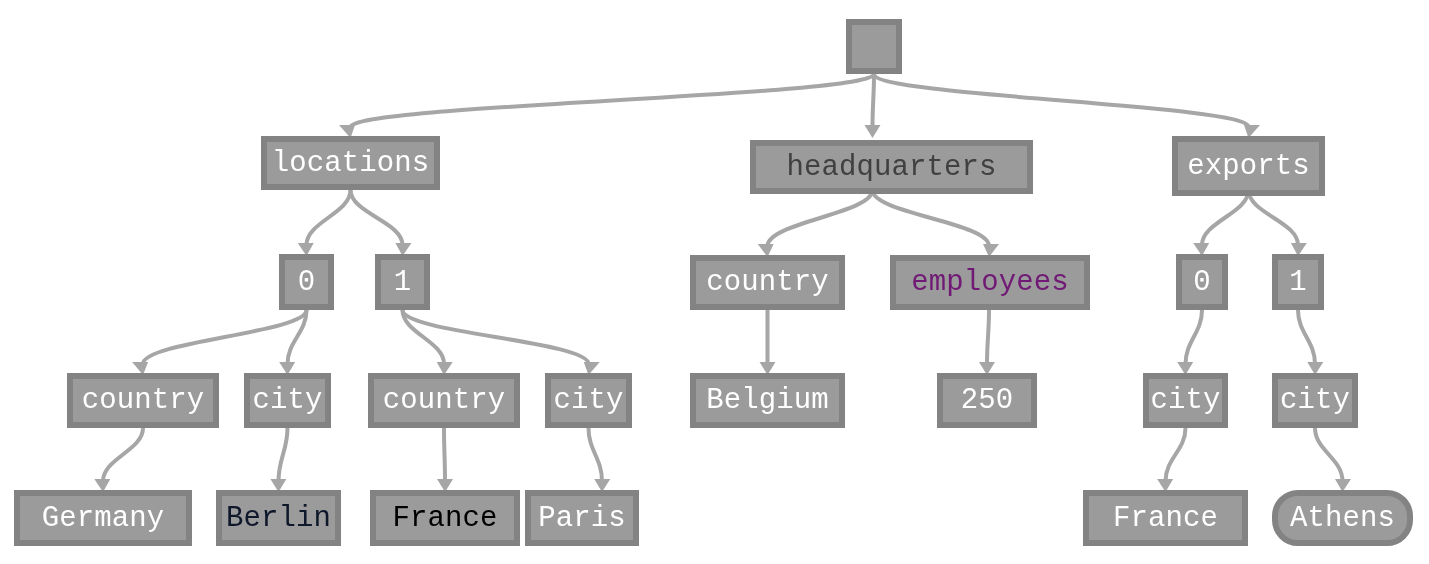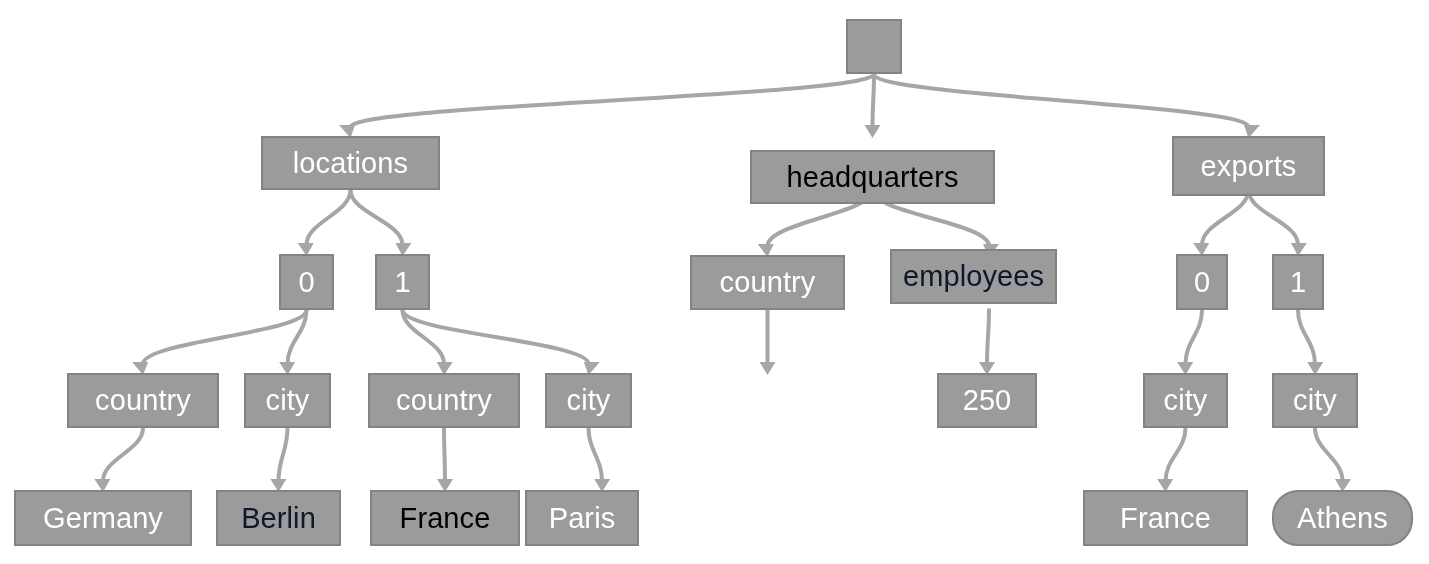--- a/index.html
+++ b/index.html
@@ -30,26 +30,26 @@
     position: absolute;
     left: 0;
     top: 0;
     width: 1429px;
     height: 564px;
   }
   .tree-node {
     position: absolute;
     box-sizing: border-box;
     background-color: #9b9b9b;
-    border: 2px solid #4c1d95;
+    border: 6px solid #4c1d95;
     color: #ffffff;
     display: flex;
     align-items: center;
     justify-content: center;
-    font-family: Liberation Sans, sans-serif;
+    font-family: Liberation Mono, monospace;
     font-size: 29px;
     line-height: 1;
     letter-spacing: 0.1px;
     white-space: nowrap;
     overflow: hidden;
   }
   .tree-node.root-node {
     font-size: 0;
   }
   .edge-path {
@@ -158,32 +158,33 @@
         <path class="edge-head" fill="#a6a6a6" d="M 1157.15 479 L 1173.15 479 L 1165.5 492 Z"></path>
       </g>
       <g>
         <path class="edge-path" stroke="#a6a6a6" d="M 1315 428 C 1315 450.26, 1342.5 458.74, 1342.5 481"></path>
         <path class="edge-head" fill="#a6a6a6" d="M 1334.98125 479 L 1350.98125 479 L 1342.5 492 Z"></path>
       </g>
     </svg>
   <div id="node-layer">
       <div class="tree-node root-node" style="left: 846px; top: 19px; width: 56px; height: 55px; background-color: rgb(155, 155, 155); border-color: rgb(131, 131, 131); color: rgb(255, 255, 255);"></div>
       <div class="tree-node" style="left: 261px; top: 136px; width: 179px; height: 54px; background-color: rgb(155, 155, 155); border-color: rgb(131, 131, 131); color: rgb(255, 255, 255);">locations</div>
-      <div class="tree-node" style="left: 750px; top: 150px; width: 245px; height: 54px; background-color: rgb(155, 155, 155); border-color: rgb(131, 131, 131); color: #000000;">headquarters</div>
+      <div class="tree-node" style="left: 750px; top: 140px; width: 283px; height: 54px; background-color: rgb(155, 155, 155); border-color: rgb(131, 131, 131); color: #404040;">headquarters</div>
       <div class="tree-node" style="left: 1172px; top: 136px; width: 153px; height: 60px; background-color: rgb(155, 155, 155); border-color: rgb(131, 131, 131); color: rgb(255, 255, 255);">exports</div>
       <div class="tree-node" style="left: 279px; top: 254px; width: 55px; height: 56px; background-color: rgb(155, 155, 155); border-color: rgb(131, 131, 131); color: rgb(255, 255, 255);">0</div>
       <div class="tree-node" style="left: 375px; top: 254px; width: 55px; height: 56px; background-color: rgb(155, 155, 155); border-color: rgb(131, 131, 131); color: rgb(255, 255, 255);">1</div>
       <div class="tree-node" style="left: 690px; top: 255px; width: 155px; height: 55px; background-color: rgb(155, 155, 155); border-color: rgb(131, 131, 131); color: rgb(255, 255, 255);">country</div>
-      <div class="tree-node" style="left: 890px; top: 249px; width: 167px; height: 55px; background-color: rgb(155, 155, 155); border-color: rgb(131, 131, 131); color: #0f172a;">employees</div>
+      <div class="tree-node" style="left: 890px; top: 255px; width: 200px; height: 55px; background-color: rgb(155, 155, 155); border-color: rgb(131, 131, 131); color: #701a75;">employees</div>
       <div class="tree-node" style="left: 1176px; top: 254px; width: 52px; height: 56px; background-color: rgb(155, 155, 155); border-color: rgb(131, 131, 131); color: rgb(255, 255, 255);">0</div>
       <div class="tree-node" style="left: 1272px; top: 254px; width: 52px; height: 56px; background-color: rgb(155, 155, 155); border-color: rgb(131, 131, 131); color: rgb(255, 255, 255);">1</div>
       <div class="tree-node" style="left: 67px; top: 373px; width: 152px; height: 55px; background-color: rgb(155, 155, 155); border-color: rgb(131, 131, 131); color: rgb(255, 255, 255);">country</div>
       <div class="tree-node" style="left: 244px; top: 373px; width: 87px; height: 55px; background-color: rgb(155, 155, 155); border-color: rgb(131, 131, 131); color: rgb(255, 255, 255);">city</div>
       <div class="tree-node" style="left: 368px; top: 373px; width: 152px; height: 55px; background-color: rgb(155, 155, 155); border-color: rgb(131, 131, 131); color: rgb(255, 255, 255);">country</div>
       <div class="tree-node" style="left: 545px; top: 373px; width: 87px; height: 55px; background-color: rgb(155, 155, 155); border-color: rgb(131, 131, 131); color: rgb(255, 255, 255);">city</div>
+      <div class="tree-node" style="left: 690px; top: 373px; width: 155px; height: 55px; background-color: rgb(155, 155, 155); border-color: rgb(131, 131, 131); color: rgb(255, 255, 255);">Belgium</div>
       <div class="tree-node" style="left: 937px; top: 373px; width: 100px; height: 55px; background-color: rgb(155, 155, 155); border-color: rgb(131, 131, 131); color: rgb(255, 255, 255);">250</div>
       <div class="tree-node" style="left: 1143px; top: 373px; width: 85px; height: 55px; background-color: rgb(155, 155, 155); border-color: rgb(131, 131, 131); color: rgb(255, 255, 255);">city</div>
       <div class="tree-node" style="left: 1272px; top: 373px; width: 86px; height: 55px; background-color: rgb(155, 155, 155); border-color: rgb(131, 131, 131); color: rgb(255, 255, 255);">city</div>
       <div class="tree-node" style="left: 14px; top: 490px; width: 178px; height: 56px; background-color: rgb(155, 155, 155); border-color: rgb(131, 131, 131); color: rgb(255, 255, 255);">Germany</div>
       <div class="tree-node" style="left: 216px; top: 490px; width: 125px; height: 56px; background-color: rgb(155, 155, 155); border-color: rgb(131, 131, 131); color: #0f172a;">Berlin</div>
       <div class="tree-node" style="left: 370px; top: 490px; width: 150px; height: 56px; background-color: rgb(155, 155, 155); border-color: rgb(131, 131, 131); color: #000000;">France</div>
       <div class="tree-node" style="left: 525px; top: 490px; width: 114px; height: 56px; background-color: rgb(155, 155, 155); border-color: rgb(131, 131, 131); color: rgb(255, 255, 255);">Paris</div>
       <div class="tree-node" style="left: 1083px; top: 490px; width: 165px; height: 56px; background-color: rgb(155, 155, 155); border-color: rgb(131, 131, 131); color: rgb(255, 255, 255);">France</div>
       <div class="tree-node" style="left: 1272px; top: 490px; width: 141px; height: 56px; background-color: rgb(155, 155, 155); border-color: rgb(131, 131, 131); color: rgb(255, 255, 255); border-radius: 26px;">Athens</div>
     </div>

